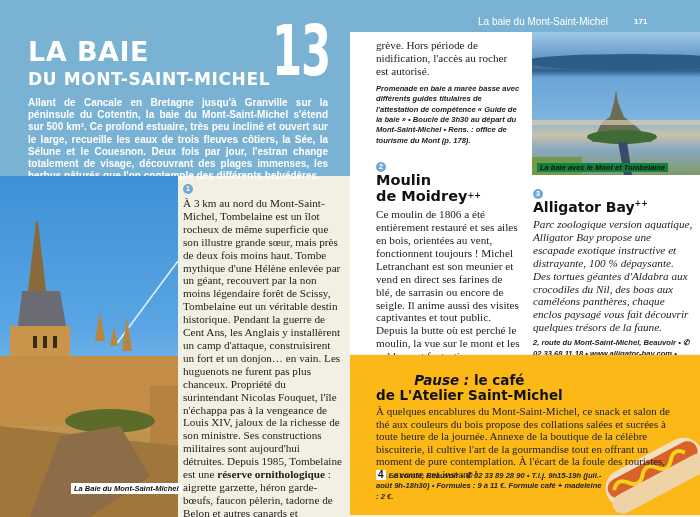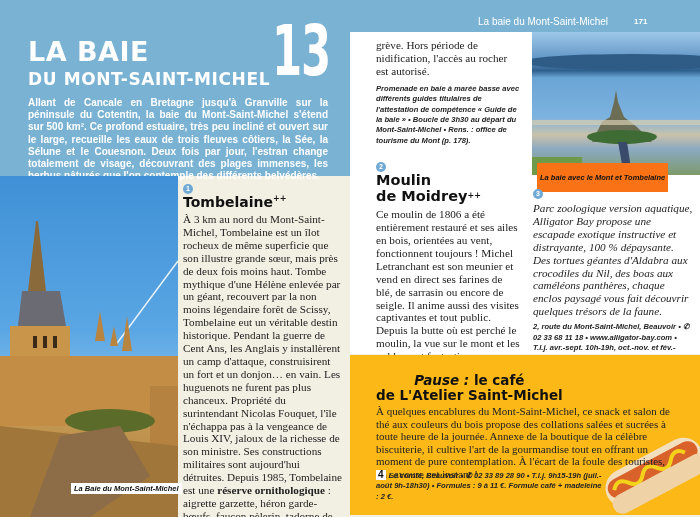--- a/index.html
+++ b/index.html
@@ -21,21 +21,21 @@
   .body { font-family:"Liberation Serif", serif; font-size:11.2px; line-height:12.9px; color:#222; }
   .info { font-family:"Liberation Sans", sans-serif; font-size:7.6px; line-height:10.4px; font-style:italic; font-weight:bold; color:#222; }
   
   #right-blue { left:350px; top:0; width:350px; height:32px; background:#7ab2d3; }
   #running { left:478px; top:16px; font-size:10px; color:#fff; font-family:"Liberation Sans", sans-serif; }
   #pagenum { left:634px; top:17px; font-size:8px; color:#fff; font-weight:bold; font-family:"Liberation Sans", sans-serif; }
   #white-box { left:350px; top:32px; width:350px; height:322px; background:#fff; }
   #left-blue-strip { left:340px; top:32px; width:10px; height:144px; background:#7ab2d3; }
   #photo-right { left:532px; top:32px; width:168px; height:143px; overflow:hidden;
     background: linear-gradient(180deg, #9fc8e8 0%, #5f93c4 20%, #2f5f8c 27%, #6aa5d6 32%, #7db3df 60%, #c9c2aa 72%, #8aa9c2 82%, #7d9a6a 100%); }
-  #caption-right { left:537px; top:163px; background:#f97316; color:#111; font-size:7.5px; font-style:italic; font-weight:bold; padding:10px 3px; font-family:"Liberation Sans", sans-serif; }
+  #caption-right { left:537px; top:163px; background:#15803d; color:#111; font-size:7.5px; font-style:italic; font-weight:bold; padding:0 3px; font-family:"Liberation Sans", sans-serif; }
   #col2 { left:376px; top:39px; width:145px; }
   #col3 { left:533px; top:185px; width:160px; }
   #yellow-box { left:350px; top:355px; width:350px; height:160px; background:#fbb817; }
   #pause-title { left:376px; top:373px; font-size:13.5px; font-weight:bold; color:#111; font-family:"DejaVu Sans", sans-serif; line-height:15px;text-align:center; }
   #pause-body { left:376px; top:405px; width:300px; font-size:11px; line-height:12.5px; }
   #pause-info { left:376px; top:470px; width:230px; }
   .sq { display:inline-block; background:#fff; color:#111; font-size:10px; font-weight:bold; font-style:normal; padding:0 2px; margin-right:3px; }
 </style>
 </head>
 <body>
@@ -63,21 +63,20 @@
     <ellipse cx="110" cy="245" rx="45" ry="12" fill="#5b6b2a"></ellipse>
     <polygon points="0,250 178,270 178,341 0,341" fill="#a0763a"></polygon>
     <polygon points="60,260 120,250 150,300 90,341 30,341" fill="#8d6d48"></polygon>
   </svg>
 </div>
 <div id="caption-left" class="abs">La Baie du Mont-Saint-Michel</div>
 
 <div id="col1" class="abs">
   <div class="h2">
     <span class="num">1</span>
-    <span><span>Tombelaine</span><span class="stars">++</span></span>
   </div>
   <div class="body" style="margin-top:3px;"><span>À 3 km au nord du Mont-Saint-Michel, Tombelaine est un îlot rocheux de même superficie que son illustre grande sœur, mais près de deux fois moins haut. Tombe mythique d'une Hélène enlevée par un géant, recouvert par la non moins légendaire forêt de Scissy, Tombelaine eut un véritable destin historique. Pendant la guerre de Cent Ans, les Anglais y installèrent un camp d'attaque, construisirent un fort et un donjon… en vain. Les huguenots ne furent pas plus chanceux. Propriété du surintendant Nicolas Fouquet, l'île n'échappa pas à la vengeance de Louis XIV, jaloux de la richesse de son ministre. Ses constructions militaires sont aujourd'hui détruites. Depuis 1985, Tombelaine est une </span><b>réserve ornithologique</b><span> : aigrette garzette, héron garde-bœufs, faucon pèlerin, tadorne de Belon et autres canards et passereaux peuvent être observés à la jumelle depuis la</span></div>
 </div>
 
 <div id="right-blue" class="abs"></div>
 <div id="left-blue-strip" class="abs"></div>
 <div id="running" class="abs">La baie du Mont-Saint-Michel</div>
 <div id="pagenum" class="abs">171</div>
 <div id="white-box" class="abs"></div>
 
@@ -100,20 +99,21 @@
     <span class="num">2</span>
     <span><span>Moulin</span><br><span>de Moidrey</span><span class="stars">++</span></span>
   </div>
   <div class="body" style="margin-top:4px;">Ce moulin de 1806 a été entièrement restauré et ses ailes en bois, orientées au vent, fonctionnent toujours ! Michel Letranchant est son meunier et vend en direct ses farines de blé, de sarrasin ou encore de seigle. Il anime aussi des visites captivantes et tout public. Depuis la butte où est perché le moulin, la vue sur le mont et les polders est fantastique.</div>
   <div class="info" style="margin-top:4px;">35, route des Moulins, Moidrey (sur la D976 entre Pontorson et le Mont-Saint-Michel) • ✆ 06 46 36 18 82 • T.l.j. juil.-août 9h-20h, fév.-mi-mars 9h30-12h et 14h-18h, avr.-juin et sept.-mi-nov. 9h-12h30 et 14h-19h • Entrée : 4 € (vis. guidée), 2,50 € (vis. libre).</div>
 </div>
 
 <div id="col3" class="abs">
   <div class="h2">
     <span class="num">3</span>
+    <span><span>Alligator Bay</span><span class="stars">++</span></span>
   </div>
   <div class="body" style="margin-top:3px;font-style:italic;">Parc zoologique version aquatique, Alligator Bay propose une escapade exotique instructive et distrayante, 100 % dépaysante. Des tortues géantes d'Aldabra aux crocodiles du Nil, des boas aux caméléons panthères, chaque enclos paysagé vous fait découvrir quelques trésors de la faune.</div>
   <div class="info" style="margin-top:4px;">2, route du Mont-Saint-Michel, Beauvoir • ✆ 02 33 68 11 18 • www.alligator-bay.com • T.l.j. avr.-sept. 10h-19h, oct.-nov. et fév.-mars 14h-18h, déc.-janv. w.-e. 14h-18h et vac. scol. 10h-18h • Entrée : 15 € ; 3-12 ans : 11 €.</div>
 </div>
 
 <div id="yellow-box" class="abs">
   <svg class="abs" style="left:245px; top:70px;" width="110" height="90" viewBox="0 0 110 90">
     <g transform="rotate(-28 55 45)">
       <rect x="5" y="30" width="105" height="38" rx="19" fill="#f3dfbd"></rect>
       <rect x="8" y="36" width="99" height="20" rx="10" fill="#d9622b"></rect>

